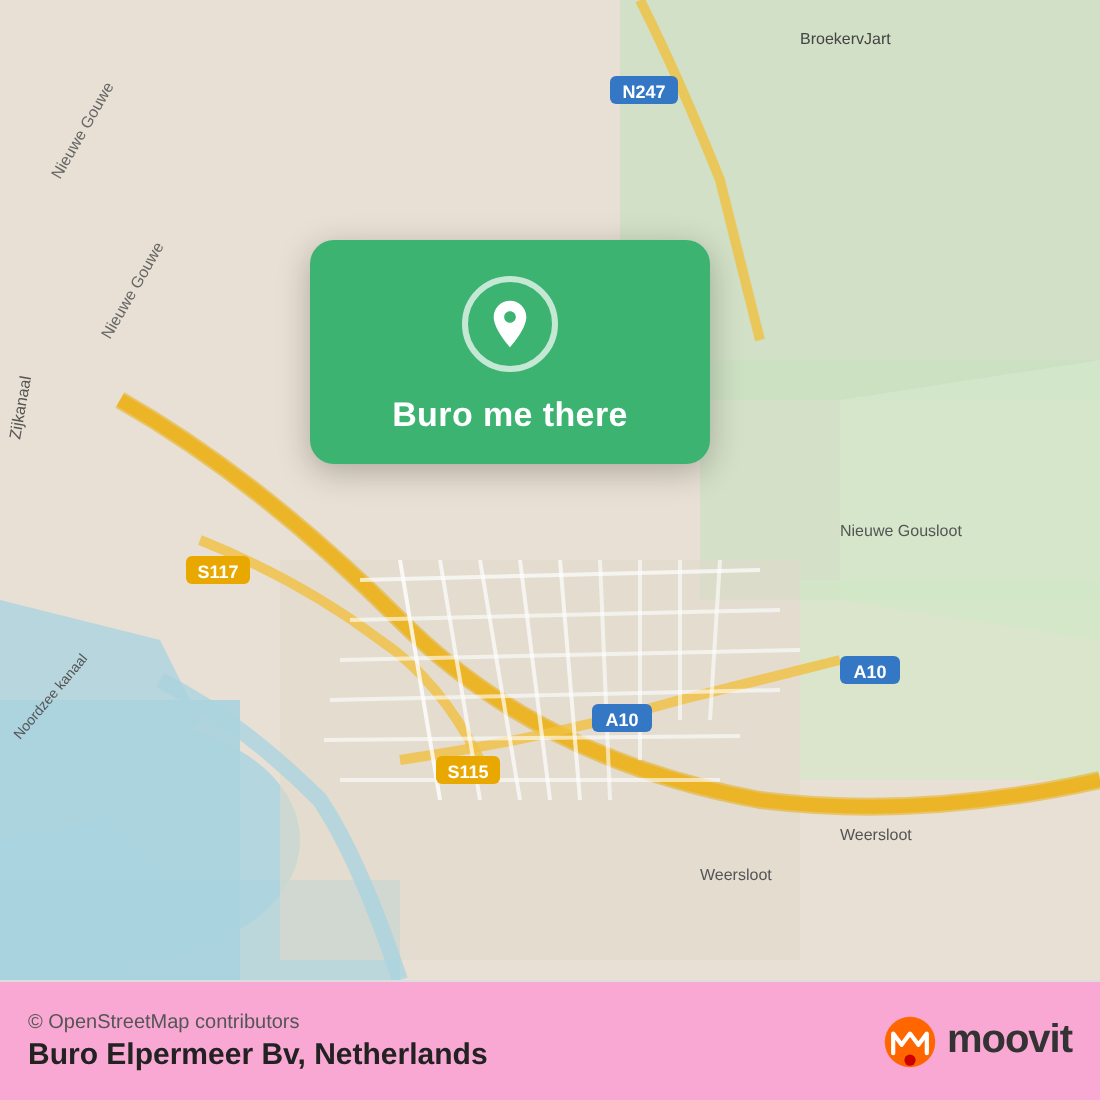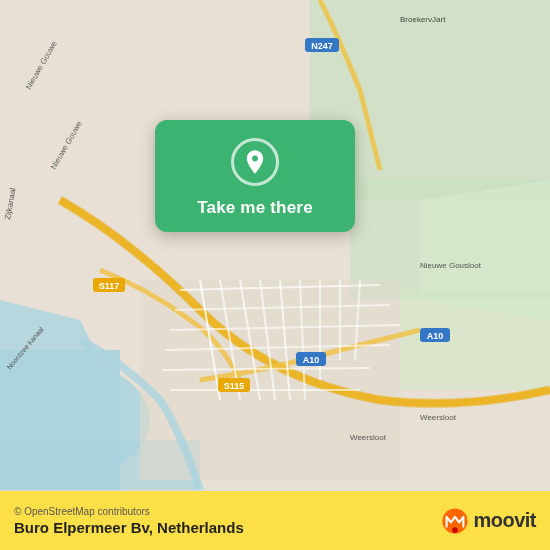--- a/index.html
+++ b/index.html
@@ -60,21 +60,21 @@
       font-size: 17px;
       font-weight: 600;
       letter-spacing: 0.2px;
       text-align: center;
     }
 
     
     #bottom-bar {
       width: 550px;
       height: 60px;
-      background: #fde047;
+      background: #f9a8d4;
       border-top: 1px solid #ddd;
       display: flex;
       align-items: center;
       justify-content: space-between;
       padding: 0 14px 0 14px;
     }
 
     #bottom-left {
       display: flex;
       flex-direction: column;
@@ -186,21 +186,21 @@
 
     <text x="400" y="22" font-size="8" fill="#444">BroekervJart</text>
   </svg>
 
   <div id="location-card">
     <div id="pin-icon-wrapper">
       <svg width="28" height="28" viewBox="0 0 24 24" fill="white">
         <path d="M12 2C8.13 2 5 5.13 5 9c0 5.25 7 13 7 13s7-7.75 7-13c0-3.87-3.13-7-7-7zm0 9.5c-1.38 0-2.5-1.12-2.5-2.5s1.12-2.5 2.5-2.5 2.5 1.12 2.5 2.5-1.12 2.5-2.5 2.5z"></path>
       </svg>
     </div>
-    <span id="take-me-there-label">Take me there</span>
+    <span id="take-me-there-label">Buro me there</span>
   </div>
 </div>
 
 <div id="bottom-bar">
   <div id="bottom-left">
     <span id="osm-attribution">© OpenStreetMap contributors</span>
     <span id="location-name">Buro Elpermeer Bv, Netherlands</span>
   </div>
   <div id="moovit-logo">
 

